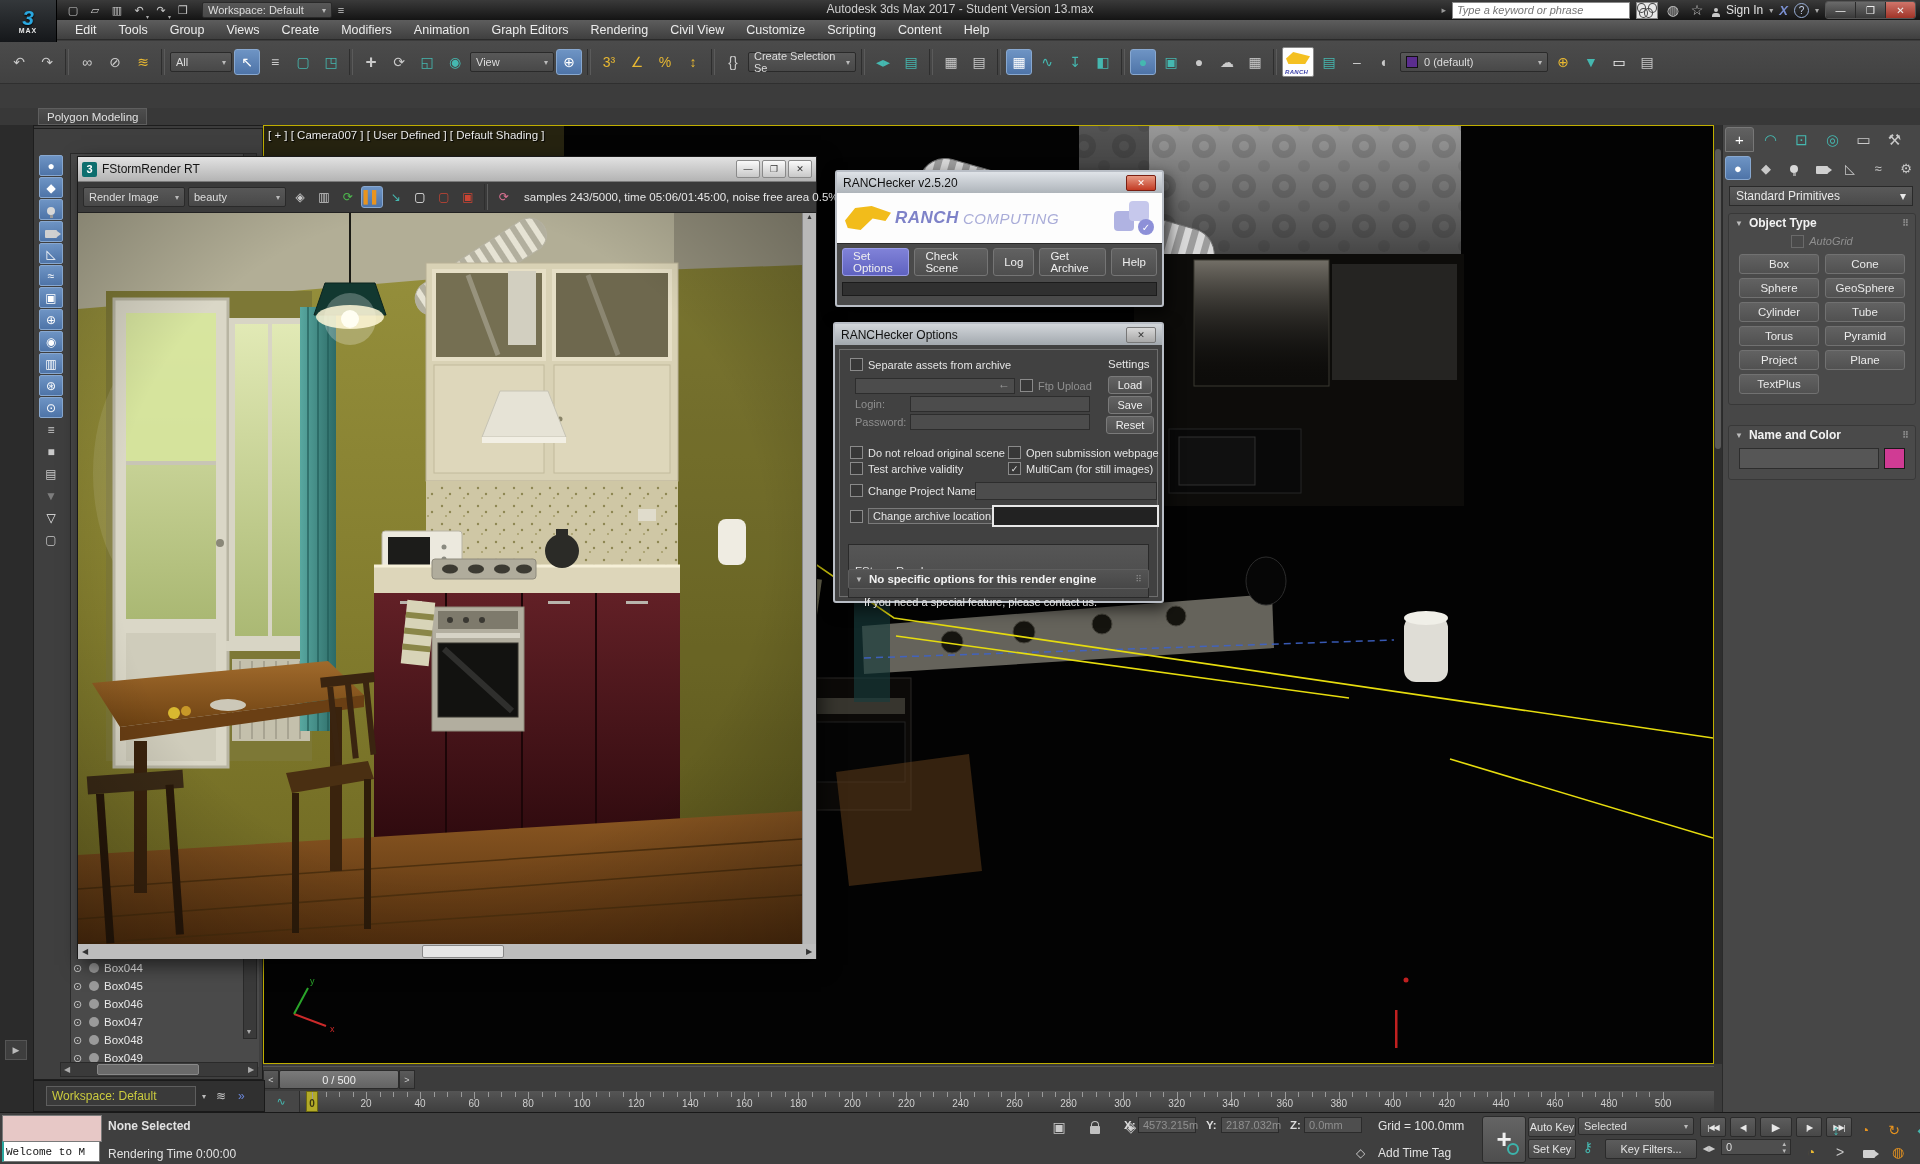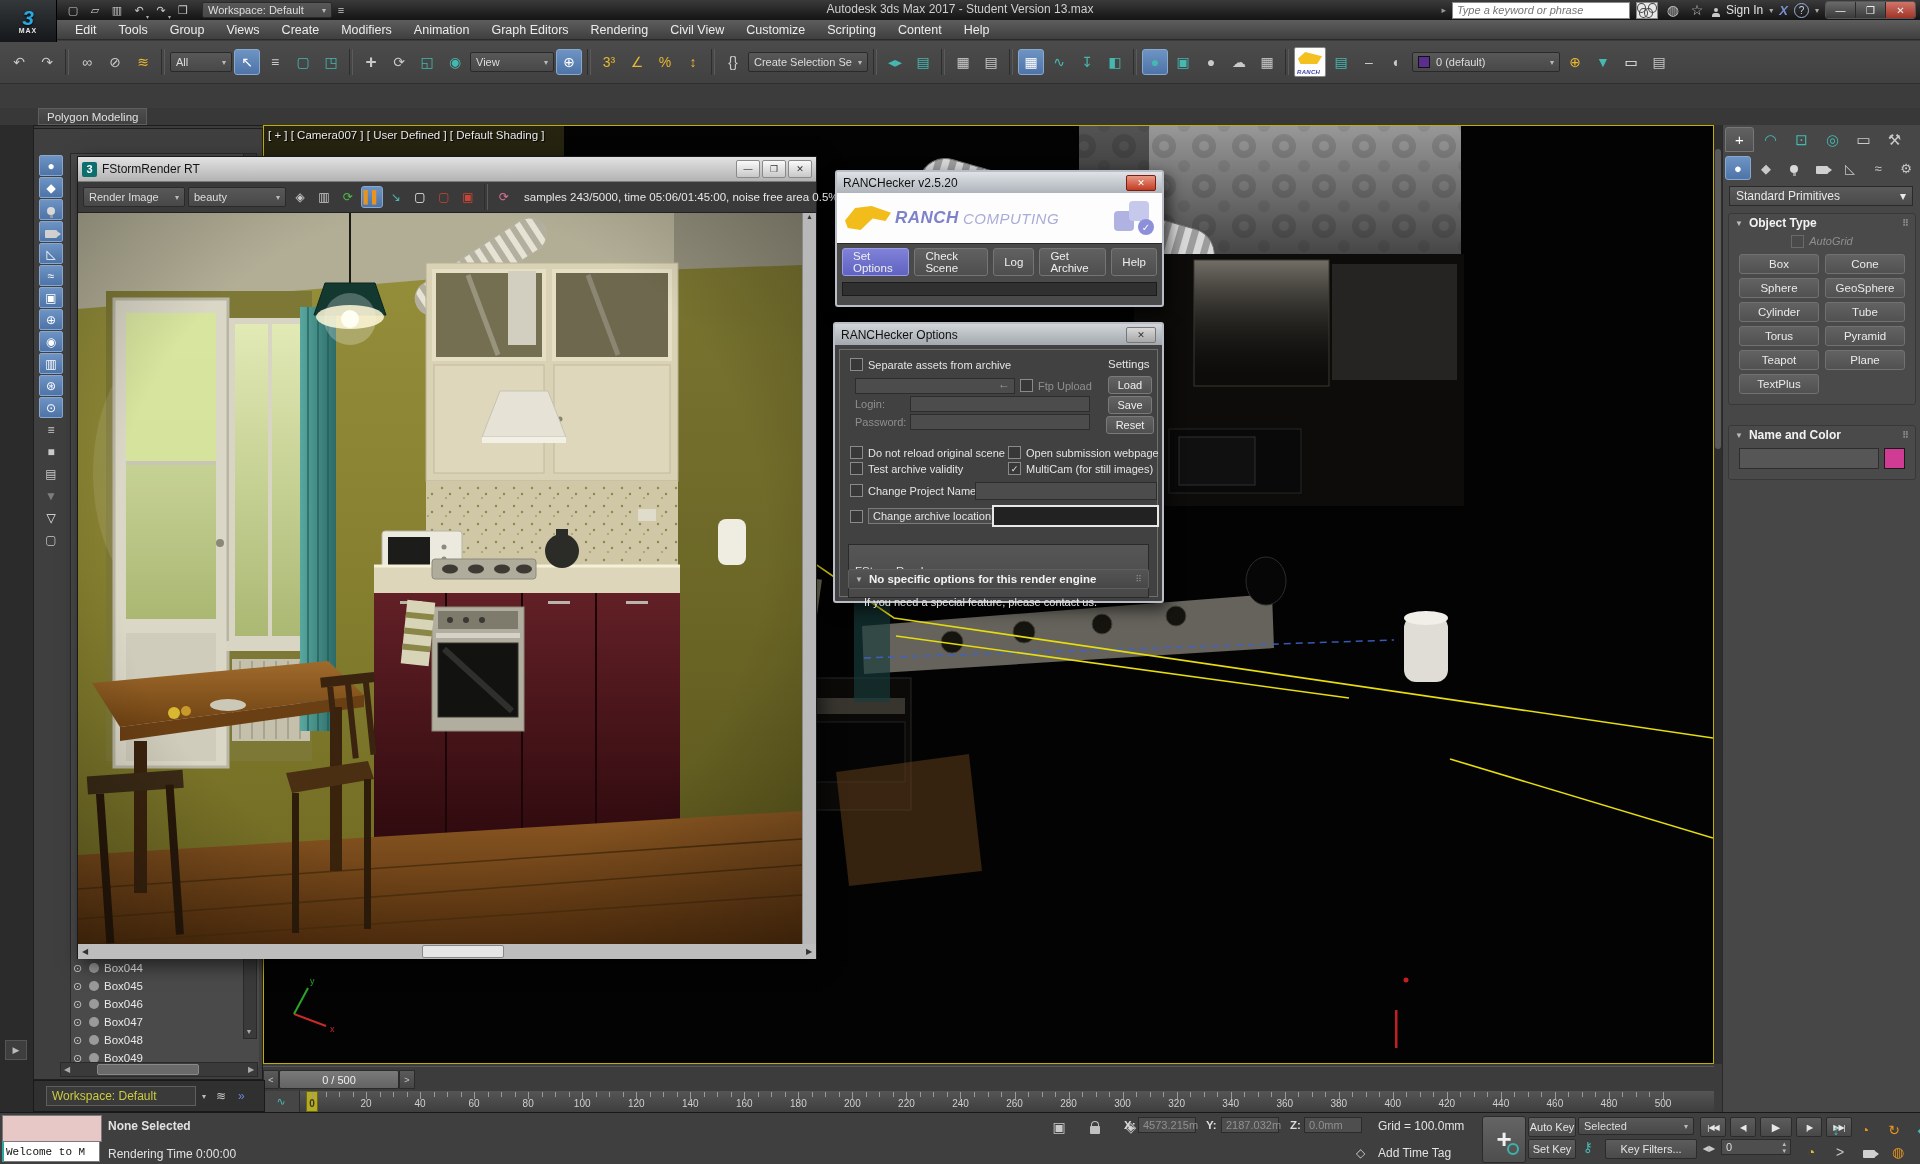--- a/index.html
+++ b/index.html
@@ -253,21 +253,21 @@
         <span class="caret">▾</span>
       </div>
       <span class="tbi active">⊕</span>
       <div class="sep"></div>
       <span class="tbi yellow">3³</span>
       <span class="tbi yellow">∠</span>
       <span class="tbi yellow">%</span>
       <span class="tbi yellow">↕</span>
       <div class="sep"></div>
       <span class="tbi">{}</span>
-      <div class="dd" style="width: 120px;">
+      <div class="dd" style="width: 108px;">
         <span style="flex: 1 1 0%;">Create Selection Se</span>
         <span class="caret">▾</span>
       </div>
       <div class="sep"></div>
       <span class="tbi teal">◂▸</span>
       <span class="tbi teal">▤</span>
       <div class="sep"></div>
       <span class="tbi">▦</span>
       <span class="tbi">▤</span>
       <div class="sep"></div>
@@ -794,21 +794,21 @@
       </div>
       <div id="otgrid">
           <div class="otbtn">Box</div>
           <div class="otbtn">Cone</div>
           <div class="otbtn">Sphere</div>
           <div class="otbtn">GeoSphere</div>
           <div class="otbtn">Cylinder</div>
           <div class="otbtn">Tube</div>
           <div class="otbtn">Torus</div>
           <div class="otbtn">Pyramid</div>
-          <div class="otbtn">Teapot</div>
+          <div class="otbtn">Project</div>
           <div class="otbtn">Plane</div>
           <div class="otbtn">TextPlus</div>
         </div>
     </div>
     <div class="rollout" style="top:300px;">
       <div class="rollhead">
         <span style="font-size:8px;color:#bbb;">▼</span>
         <span>Name and Color</span>
         <span class="grip">⠿</span>
       </div>

